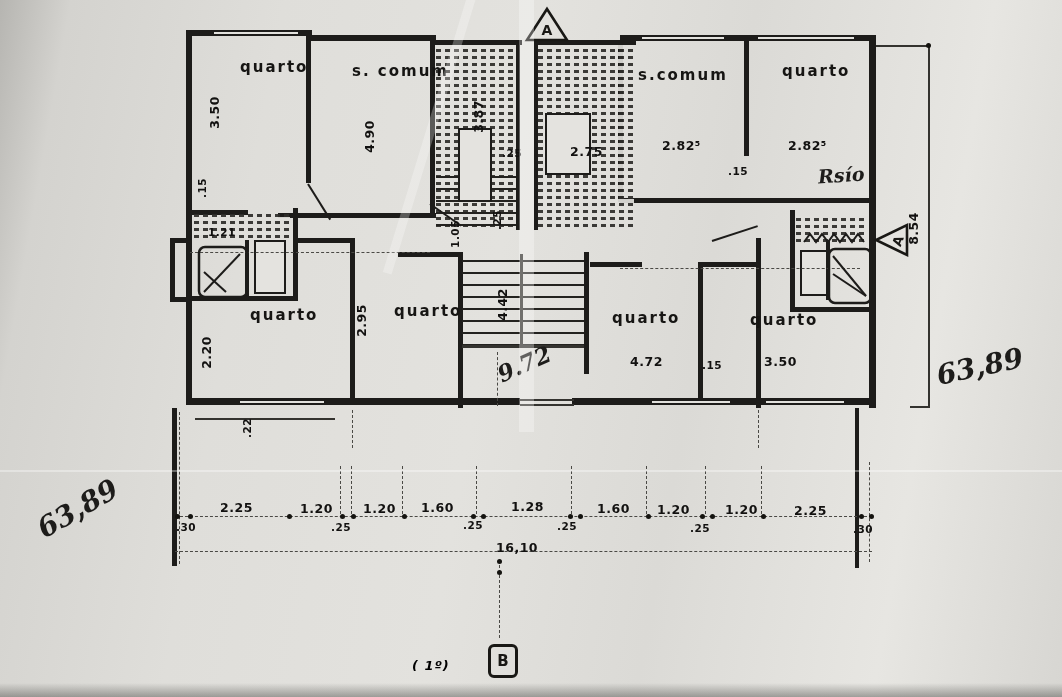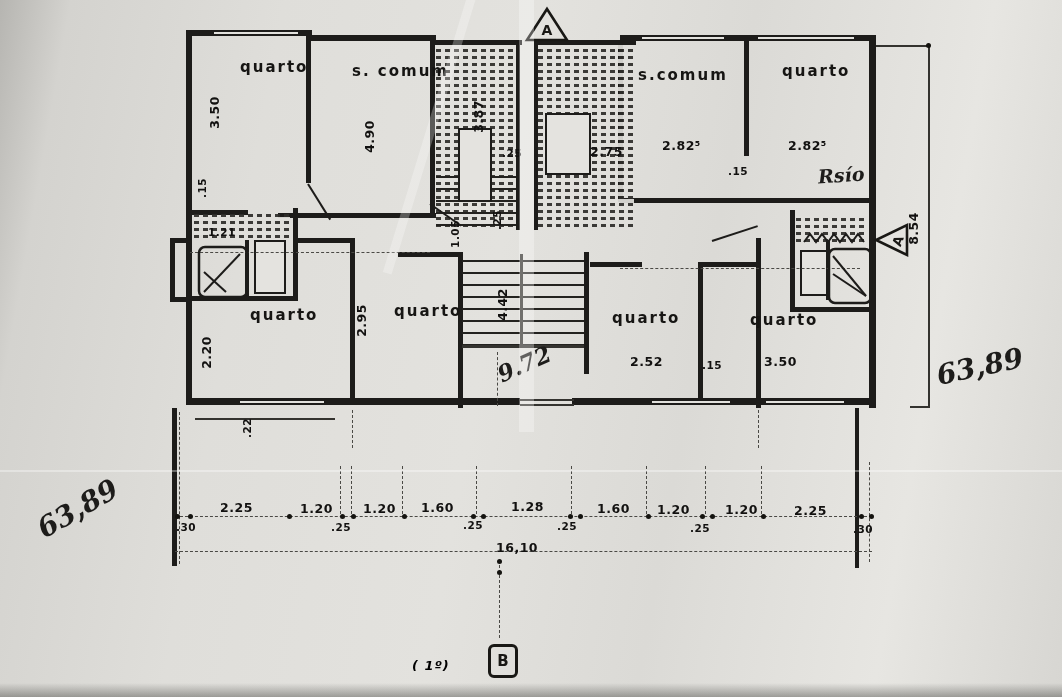--- a/index.html
+++ b/index.html
@@ -191,26 +191,26 @@
   <span class="d dv" style="left:471px;top:100px">3.87</span>
   <span class="d dv ds" style="left:449px;top:220px">1.05</span>
   <span class="d dv ds" style="left:491px;top:210px">.25</span>
   <span class="d dv" style="left:199px;top:336px">2.20</span>
   <span class="d dv ds" style="left:241px;top:418px">.22</span>
   <span class="d dv" style="left:354px;top:304px">2.95</span>
   <span class="d dv" style="left:495px;top:288px">4.42</span>
   <span class="d dv" style="left:906px;top:212px">8.54</span>
 
   <span class="d ds" style="left:502px;top:147px">.25</span>
-  <span class="d" style="left:590px;top:144px">2.75</span>
+  <span class="d" style="left:570px;top:144px">2.75</span>
   <span class="d" style="left:662px;top:138px">2.82⁵</span>
   <span class="d" style="left:788px;top:138px">2.82⁵</span>
   <span class="d ds" style="left:728px;top:165px">.15</span>
   <span class="d ds" style="left:208px;top:226px">1.21</span>
-  <span class="d" style="left:630px;top:354px">2.52</span>
+  <span class="d" style="left:630px;top:354px">4.72</span>
   <span class="d ds" style="left:702px;top:359px">.15</span>
   <span class="d" style="left:764px;top:354px">3.50</span>
 
   <span class="d ds" style="left:176px;top:521px">.30</span>
   <span class="d" style="left:220px;top:500px">2.25</span>
   <span class="d" style="left:300px;top:501px">1.20</span>
   <span class="d ds" style="left:331px;top:521px">.25</span>
   <span class="d" style="left:363px;top:501px">1.20</span>
   <span class="d" style="left:421px;top:500px">1.60</span>
   <span class="d ds" style="left:463px;top:519px">.25</span>

